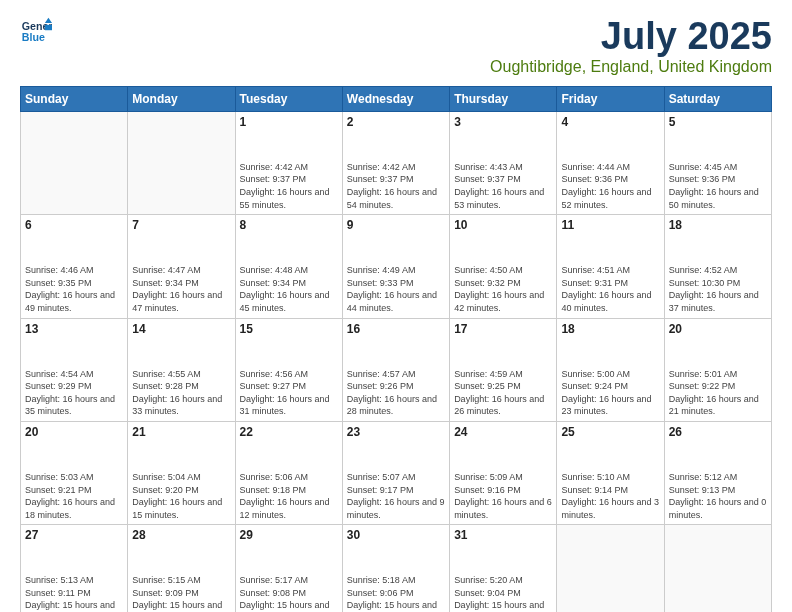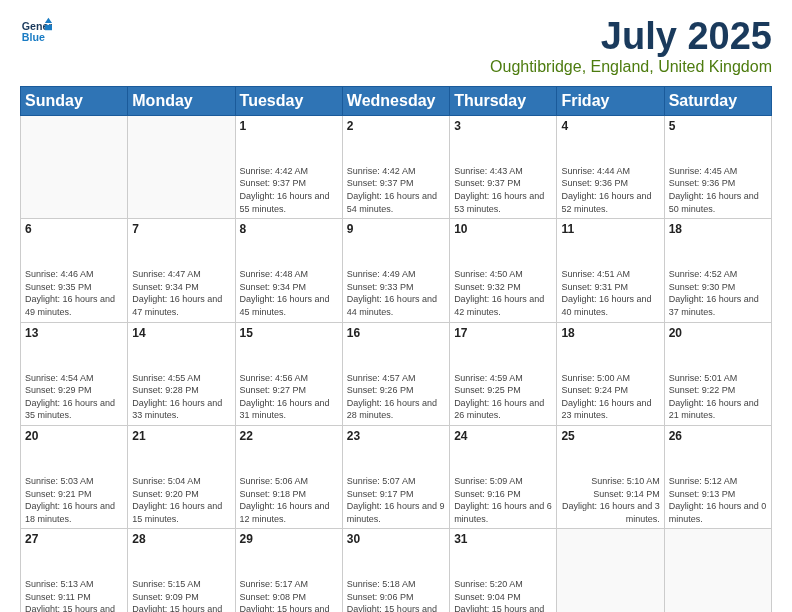--- a/index.html
+++ b/index.html
@@ -49,21 +49,21 @@
     .calendar {
       flex: 1;
       border: 1px solid #ccc;
       border-collapse: collapse;
       width: 100%;
       table-layout: fixed;
     }
     .calendar th {
       background-color: #2f74b5;
       color: #fff;
-      font-size: 16px;
+      font-size: 12px;
       font-weight: bold;
       padding: 5px 4px;
       text-align: left;
       border: 1px solid #1a5a9a;
     }
     .calendar td {
       vertical-align: top;
       font-size: 9.5px;
       color: #333;
       padding: 3px 4px;
@@ -190,21 +190,21 @@
           </td>
           <td>
             <span class="day-number">11</span>
             <div class="day-info" style="white-space: pre-line;">Sunrise: 4:51 AM
 Sunset: 9:31 PM
 Daylight: 16 hours and 40 minutes.</div>
           </td>
           <td>
             <span class="day-number">18</span>
             <div class="day-info" style="white-space: pre-line;">Sunrise: 4:52 AM
-Sunset: 9:30 PM
+Sunset: 10:30 PM
 Daylight: 16 hours and 37 minutes.</div>
           </td>
         </tr>
         <tr class="week-row">
           <td>
             <span class="day-number">13</span>
             <div class="day-info" style="white-space: pre-line;">Sunrise: 4:54 AM
 Sunset: 9:29 PM
 Daylight: 16 hours and 35 minutes.</div>
           </td>
@@ -271,21 +271,21 @@
 Daylight: 16 hours and 9 minutes.</div>
           </td>
           <td>
             <span class="day-number">24</span>
             <div class="day-info" style="white-space: pre-line;">Sunrise: 5:09 AM
 Sunset: 9:16 PM
 Daylight: 16 hours and 6 minutes.</div>
           </td>
           <td>
             <span class="day-number">25</span>
-            <div class="day-info" style="white-space: pre-line; text-align: right;">Sunrise: 5:10 AM
+            <div class="day-info" style="white-space: pre-line;">Sunrise: 5:10 AM
 Sunset: 9:14 PM
 Daylight: 16 hours and 3 minutes.</div>
           </td>
           <td>
             <span class="day-number">26</span>
             <div class="day-info" style="white-space: pre-line;">Sunrise: 5:12 AM
 Sunset: 9:13 PM
 Daylight: 16 hours and 0 minutes.</div>
           </td>
         </tr>

